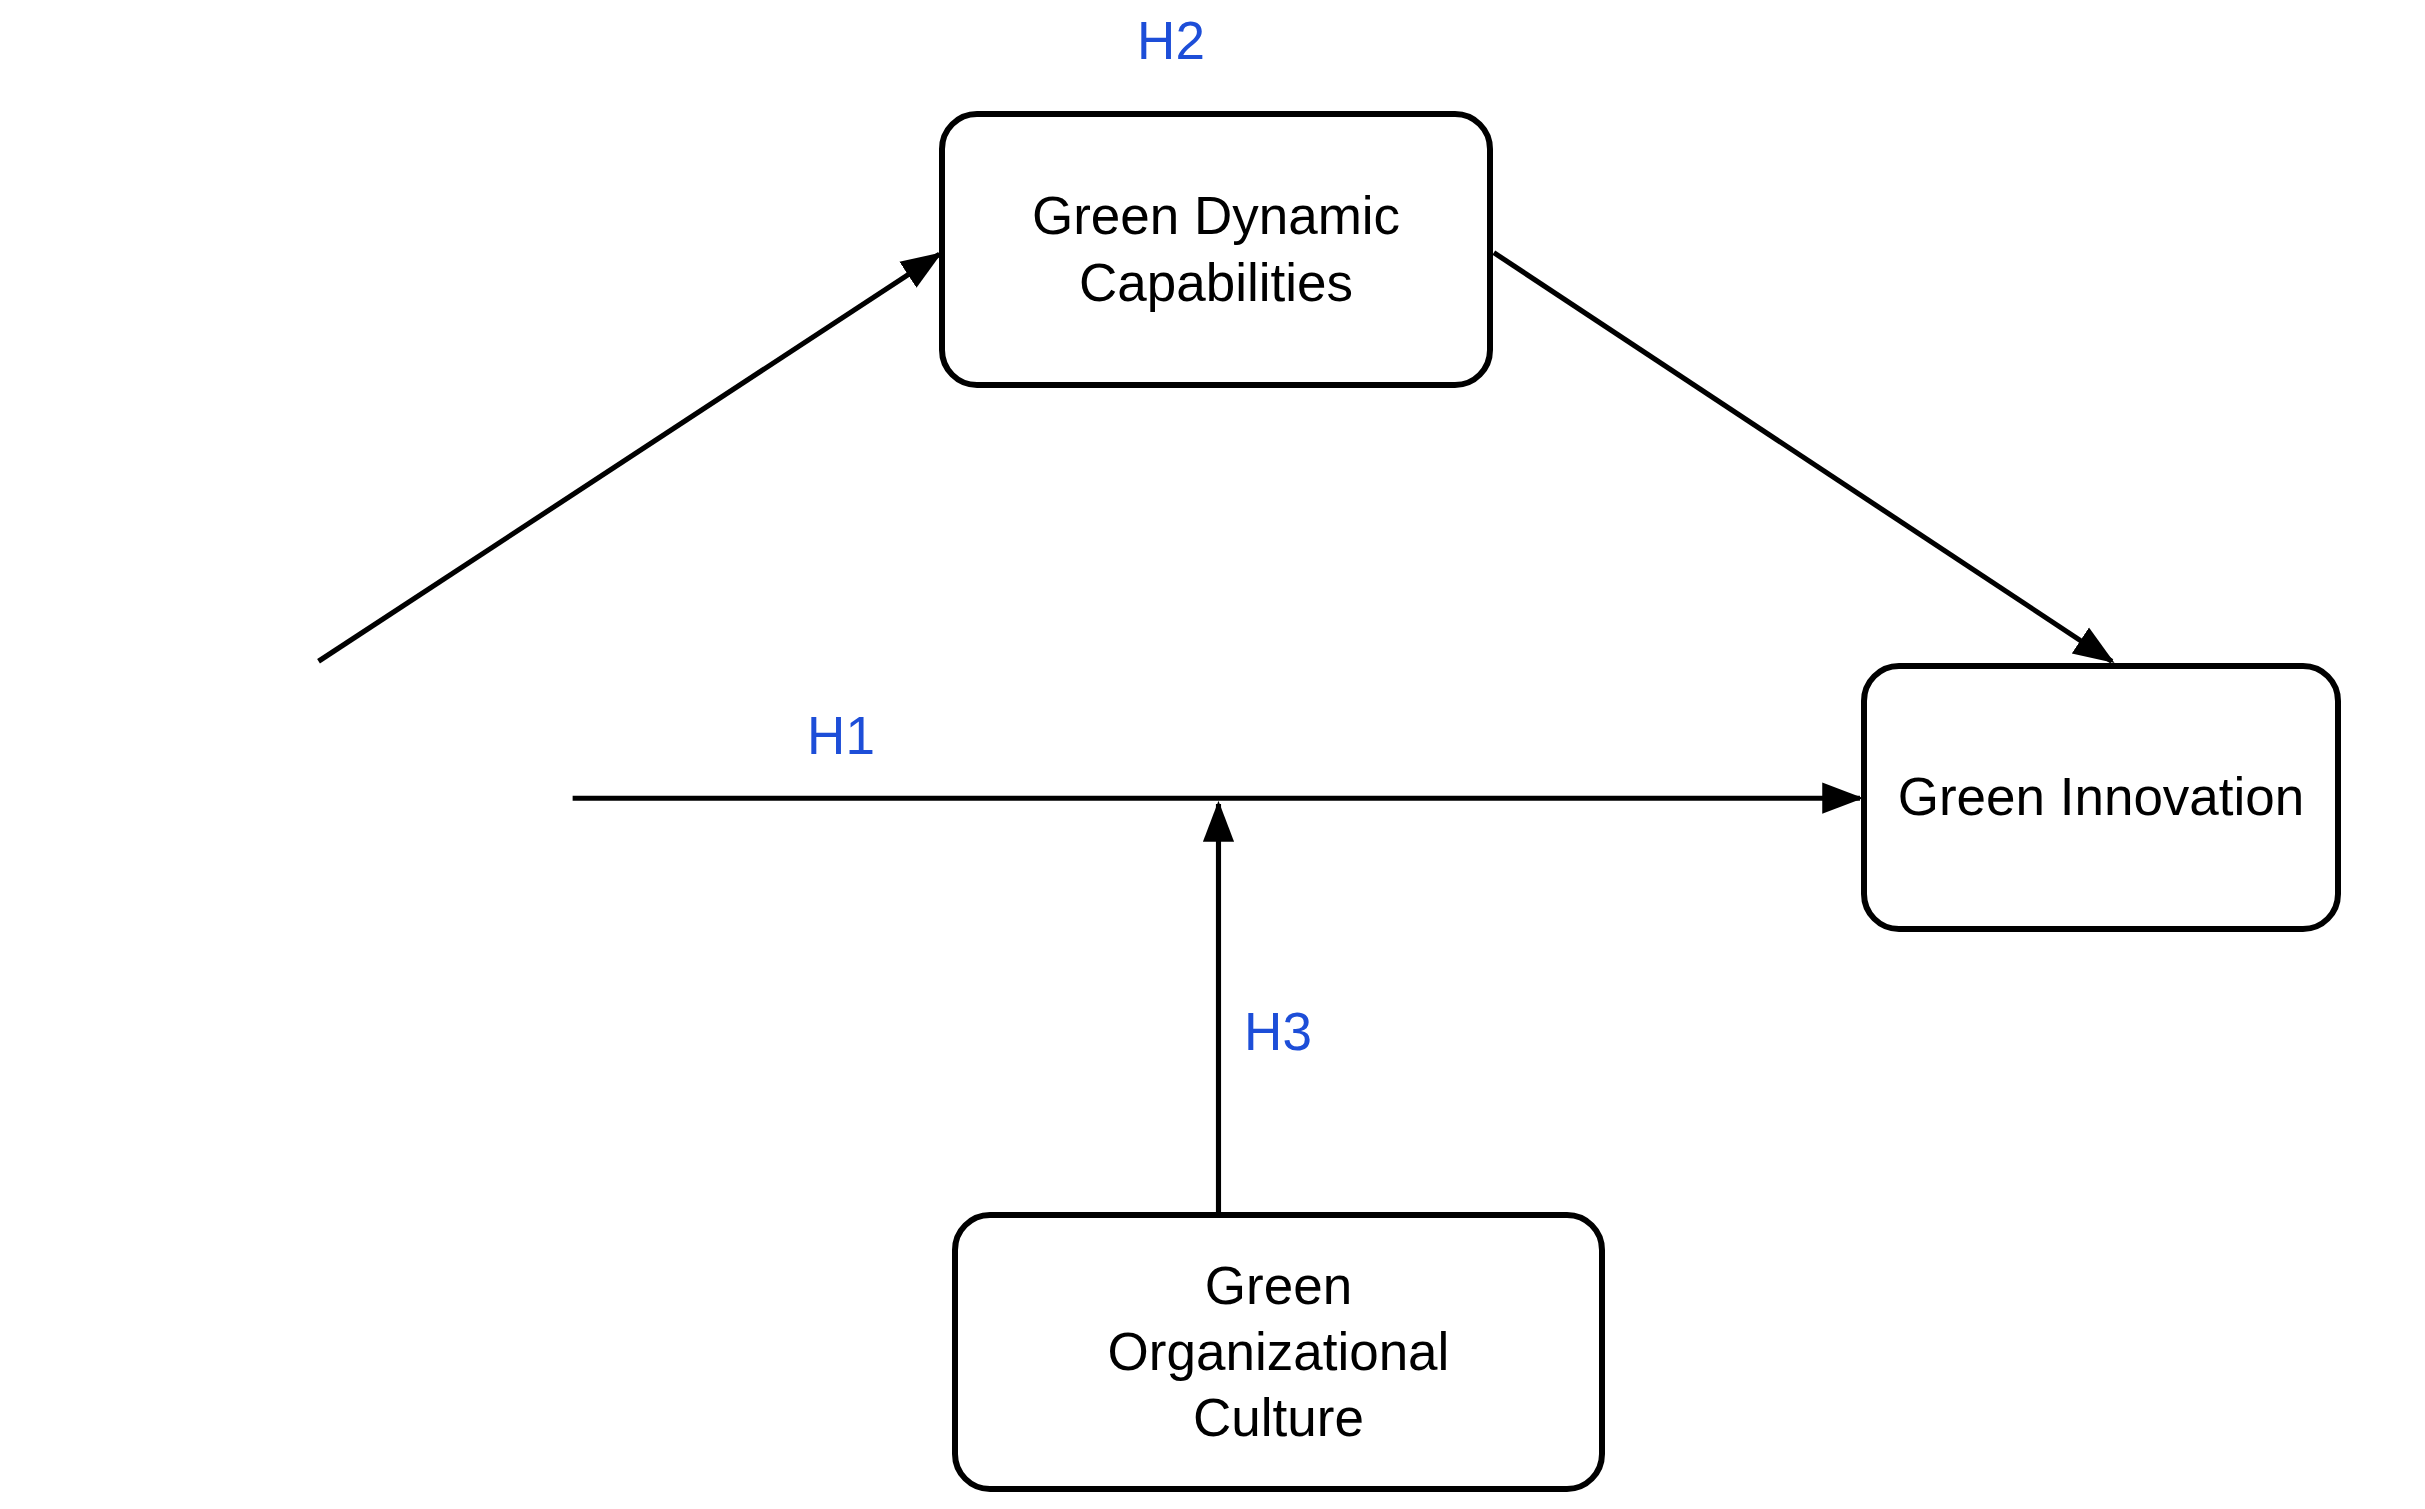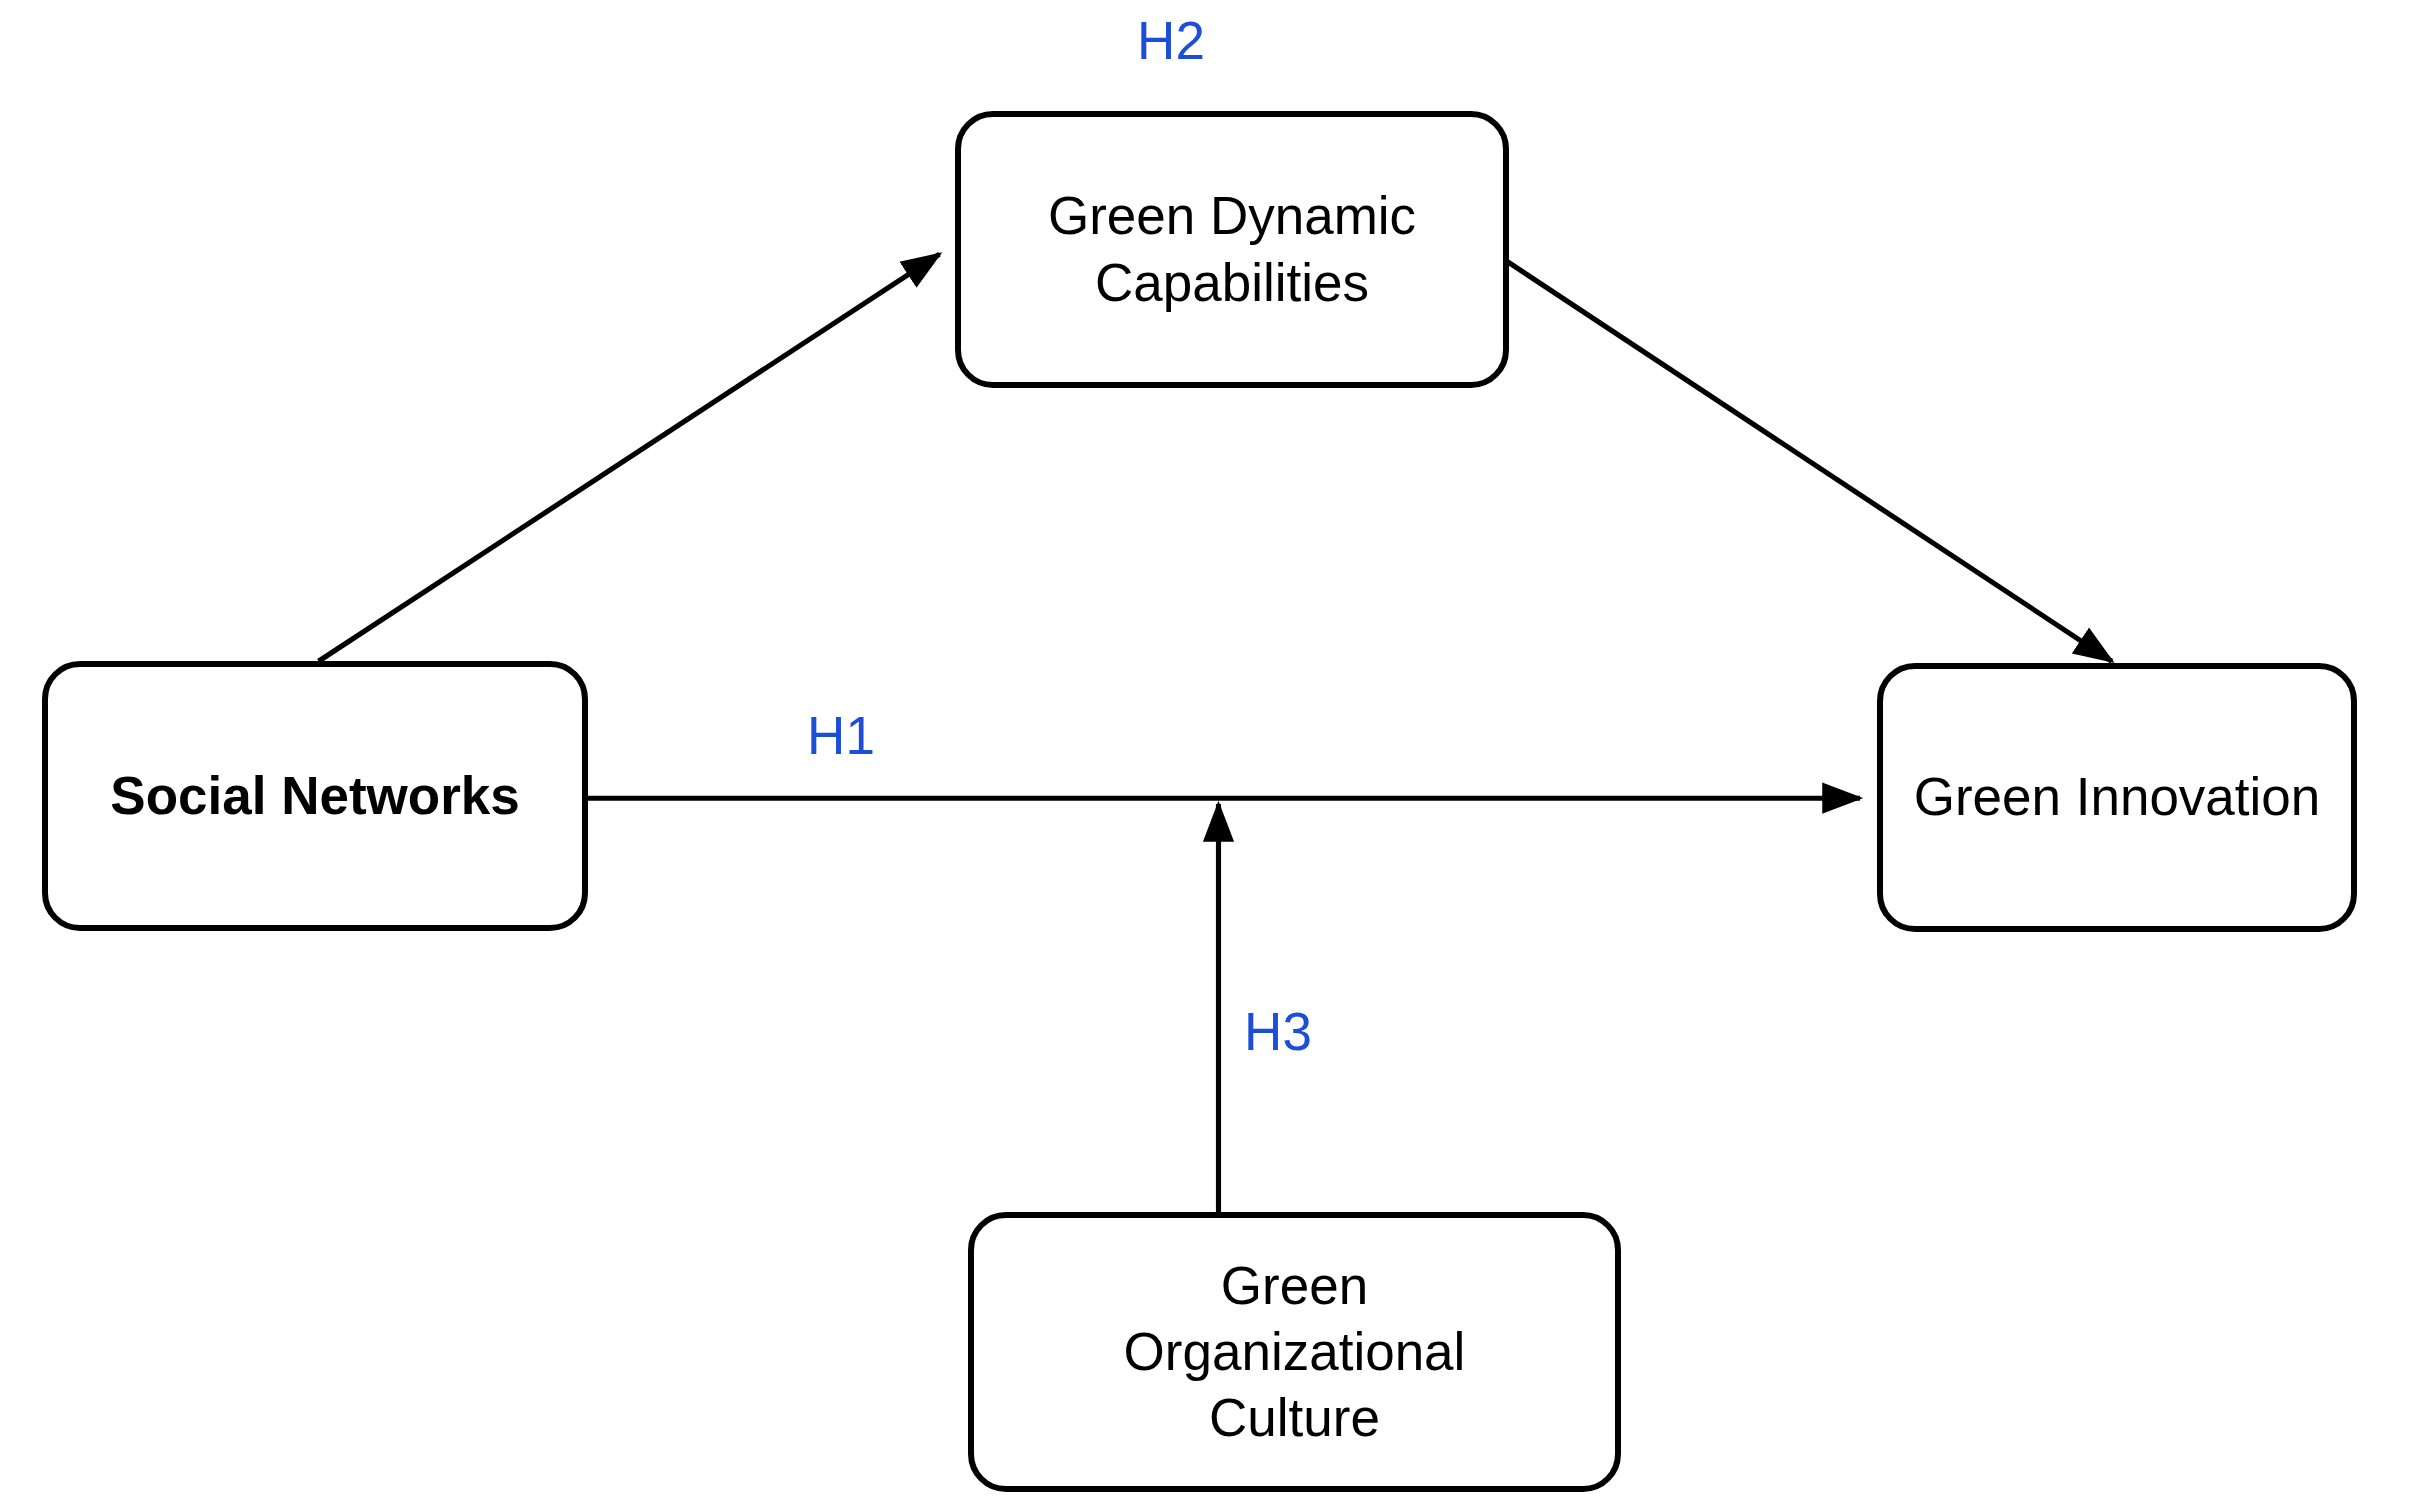--- a/index.html
+++ b/index.html
@@ -24,21 +24,20 @@
   }
   .node {
     position: absolute;
     box-sizing: border-box;
     border: 6.6px solid #000000;
     border-radius: 38px;
     background: #ffffff;
     display: flex;
     align-items: center;
     justify-content: center;
-    margin-left: 16px;
   }
   .node-label {
     white-space: pre-line;
     text-align: center;
     font-size: 53px;
     line-height: 1.25;
     color: #000000;
   }
   .node-label.bold {
     font-weight: bold;
@@ -79,23 +78,20 @@
     <line x1="782" y1="1090" x2="2540" y2="1090" stroke-width="7" marker-end="url(#arrow)" stroke="#000000"></line>
 
     <line x1="1664" y1="1655" x2="1664" y2="1098" stroke-width="7" marker-end="url(#arrow)" stroke="#000000"></line>
   </svg>
 
   <div class="node node-gdc">
     <span class="node-label">Green Dynamic
 Capabilities</span>
   </div>
 
-  <div class="node node-social">
-    <span class="node-label bold">Social Networks</span>
-  </div>
 
   <div class="node node-innovation">
     <span class="node-label">Green Innovation</span>
   </div>
 
   <div class="node node-goc">
     <span class="node-label">Green
 Organizational
 Culture</span>
   </div>

